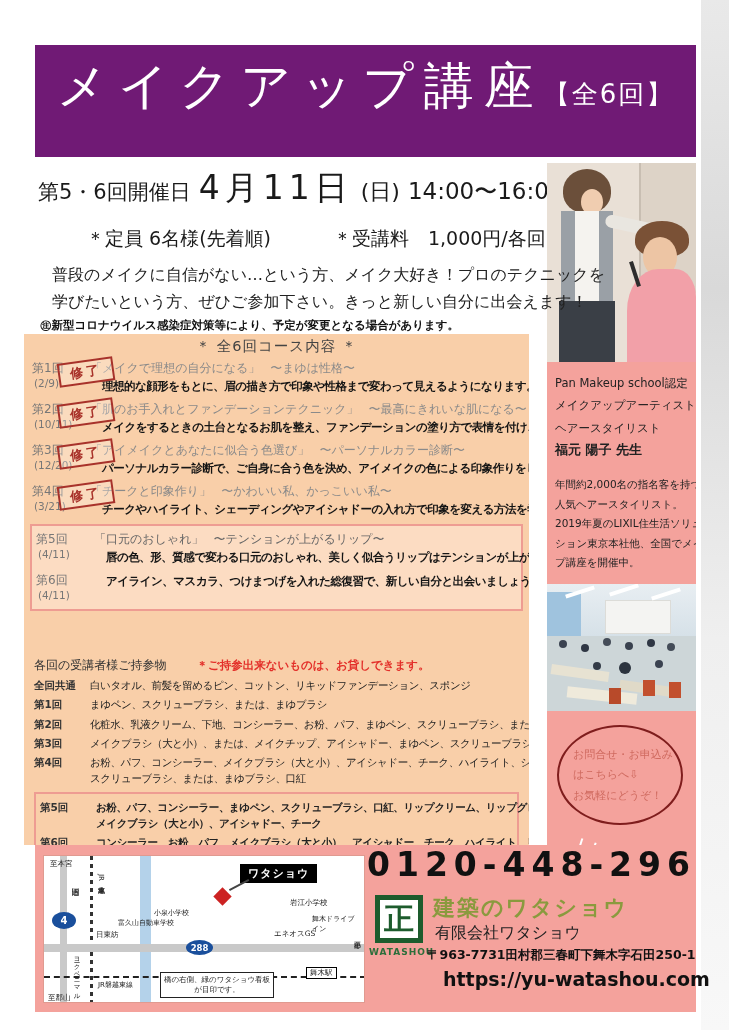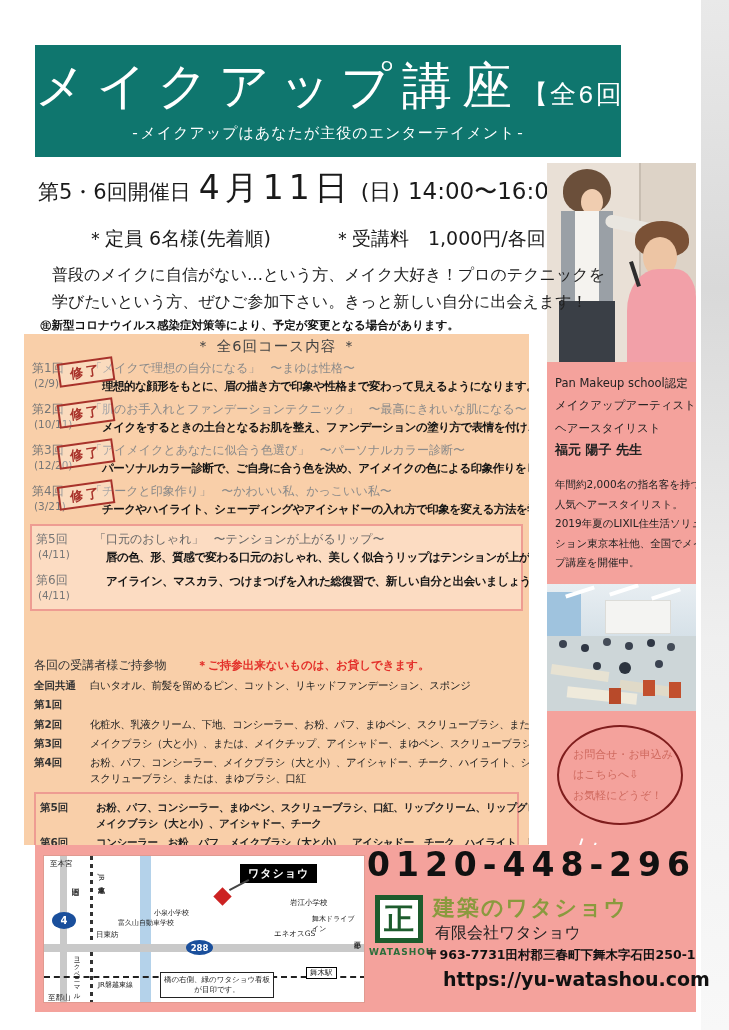--- a/index.html
+++ b/index.html
@@ -2,21 +2,21 @@
 <html><head>
 <meta charset="utf-8">
 <style>
   * { margin:0; padding:0; box-sizing:border-box; }
   body { width:729px; height:1030px; background:#ffffff; font-family:"DejaVu Sans", sans-serif; }
   .page { position:relative; width:729px; height:1030px; background:#fff; overflow:hidden; }
   .scan-edge { position:absolute; right:0; top:0; width:28px; height:100%;
     background:linear-gradient(180deg,#e9e9e9,#d9d9d9 28%,#efefef 62%,#f8f8f8); }
 
   
-  .banner { position:absolute; left:35px; top:45px; width:586px; height:112px; background:#0f766e; color:#fff;font-family:Liberation Mono, monospace; }
+  .banner { position:absolute; left:35px; top:45px; width:661px; height:112px; background:#701a75; color:#fff; }
   .banner-title { text-align:center; margin-top:8px; font-size:50px; letter-spacing:10px; white-space:nowrap; }
   .banner-suffix { font-size:26px; letter-spacing:2px; }
   .banner-subtitle { text-align:center; margin-top:4px; font-size:15px; letter-spacing:1px; }
 
   
   .schedule { position:absolute; left:38px; top:166px; width:505px; color:#1a1a1a; }
   .sch-row1 { display:flex; align-items:baseline; gap:8px; white-space:nowrap; }
   .sch-label { font-size:21px; }
   .sch-date { font-size:33px; letter-spacing:5px; }
   .sch-day { font-size:22px; }
@@ -128,21 +128,20 @@
   .url { position:absolute; left:408px; top:123px; font-size:19px; font-weight:bold; color:#111; white-space:nowrap; }
 </style>
 </head>
 <body>
 
 <div class="page">
   <div class="scan-edge"></div>
 
   <header class="banner">
     <div class="banner-title"><span>メイクアップ講座</span><span class="banner-suffix">【全6回】</span></div>
-    <div class="banner-subtitle">-メイクアップはあなたが主役のエンターテイメント-</div>
   </header>
 
   <section class="schedule">
     <div class="sch-row1">
       <span class="sch-label">第5・6回開催日</span>
       <span class="sch-date">4月11日</span>
       <span class="sch-day">(日)</span>
       <span class="sch-time">14:00〜16:00</span>
     </div>
     <div class="sch-row2">
@@ -250,20 +249,23 @@
       </div>
       <div id="bel-normal">
           <div class="bel-row">
             <div class="bel-label">全回共通</div>
             <div>
               <div class="line">白いタオル、前髪を留めるピン、コットン、リキッドファンデーション、スポンジ</div>
             </div>
           </div>
           <div class="bel-row">
             <div class="bel-label">第1回</div>
+            <div>
+              <div class="line">まゆペン、スクリューブラシ、または、まゆブラシ</div>
+            </div>
           </div>
           <div class="bel-row">
             <div class="bel-label">第2回</div>
             <div>
               <div class="line">化粧水、乳液クリーム、下地、コンシーラー、お粉、パフ、まゆペン、スクリューブラシ、または、まゆブラシ</div>
             </div>
           </div>
           <div class="bel-row">
             <div class="bel-label">第3回</div>
             <div>

